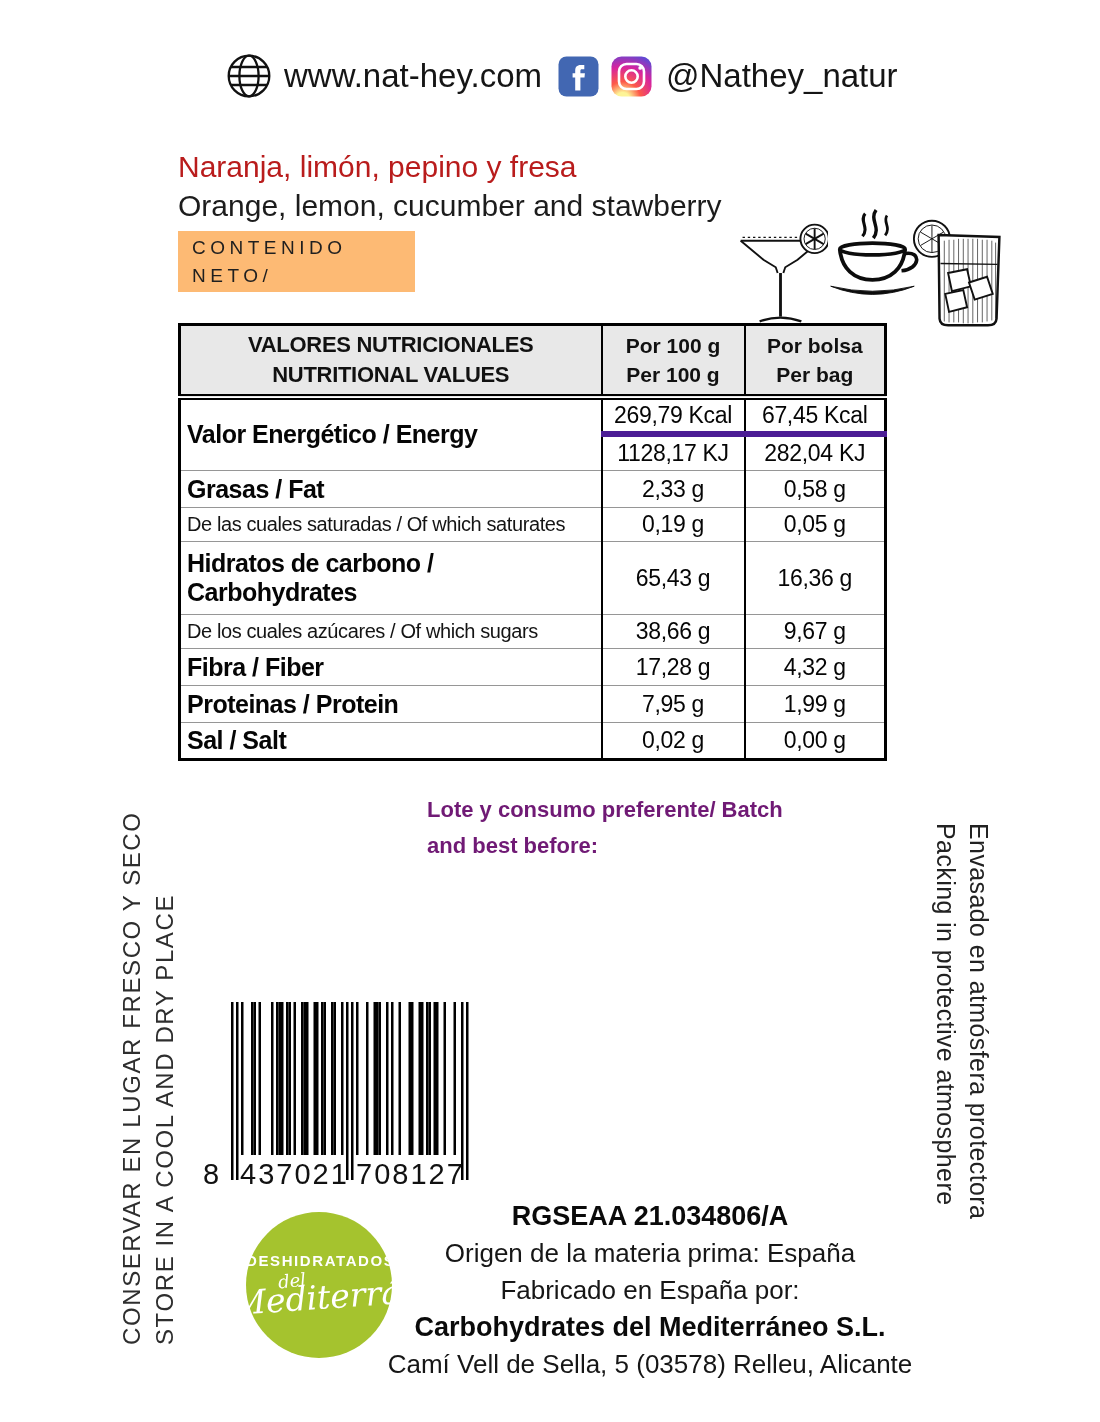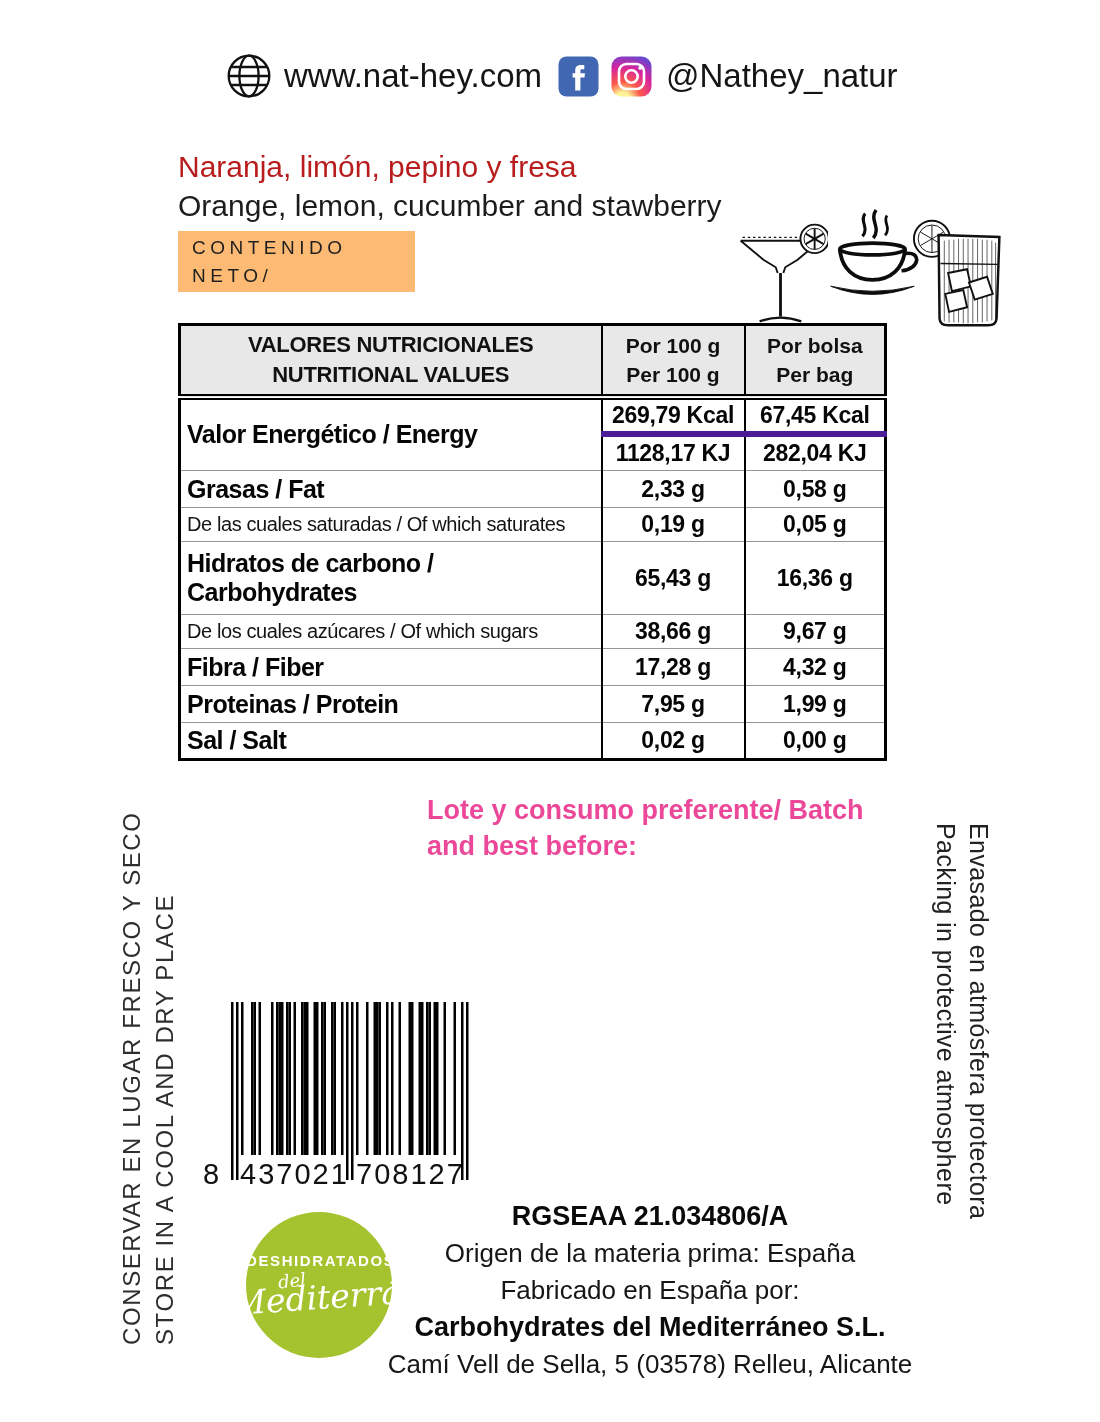--- a/index.html
+++ b/index.html
@@ -29,25 +29,25 @@
   table.nut thead th{background:#e8e8e8;border-bottom:6px double #000;font-weight:bold;
                      text-align:center;vertical-align:middle;height:72px;}
   .th-l{font-size:22px;line-height:30px;letter-spacing:-0.3px;}
   .th-s{font-size:21px;line-height:29px;}
   td.v,th.v{border-left:2px solid #000;text-align:center;}
   tbody td{border-top:1px solid #969696;vertical-align:middle;}
   tbody tr:first-child td{border-top:none;}
   tr.r-en-b td{border-top:6px solid #4c1d95;}
   .lbl{font-size:25px;font-weight:bold;letter-spacing:-0.5px;color:#050505;}
   .lbl-sm{font-size:20px;font-weight:normal;letter-spacing:-0.4px;color:#141414;}
-  .val{font-size:23px;font-weight:bold;letter-spacing:-0.3px;color:#050505;}
+  .val{font-size:23px;font-weight:normal;letter-spacing:-0.3px;color:#050505;}
   tr.h36 td{height:37px;} tr.h33 td{height:34px;} tr.h72 td{height:73px;} tr.h37e td{height:37px;}
   
-  .batch{position:absolute;left:427px;top:792px;width:480px;font-size:27px;font-weight:bold;
-         line-height:36px;color:#ec4899;}
+  .batch{position:absolute;left:427px;top:792px;width:480px;font-size:22px;font-weight:bold;
+         line-height:36px;color:#701a75;}
   
   .vert-left{position:absolute;left:-132px;top:1032px;width:560px;height:66px;transform:rotate(-90deg);
              font-size:24px;letter-spacing:1.6px;color:#2e2e2e;line-height:33px;white-space:nowrap;}
   .vert-right{position:absolute;left:712px;top:1040px;width:500px;height:66px;transform:rotate(90deg);
               font-size:25px;letter-spacing:0.4px;color:#222;line-height:33px;white-space:nowrap;}
   
   .bc{position:absolute;left:231px;top:1002px;width:238px;height:200px;}
   .bc svg{position:absolute;left:0;top:0;}
   .d8{position:absolute;left:-28px;top:156px;font-size:29px;}
   .dl,.dr{position:absolute;top:156px;width:104px;text-align:center;background:#fff;font-size:29px;letter-spacing:2px;}

